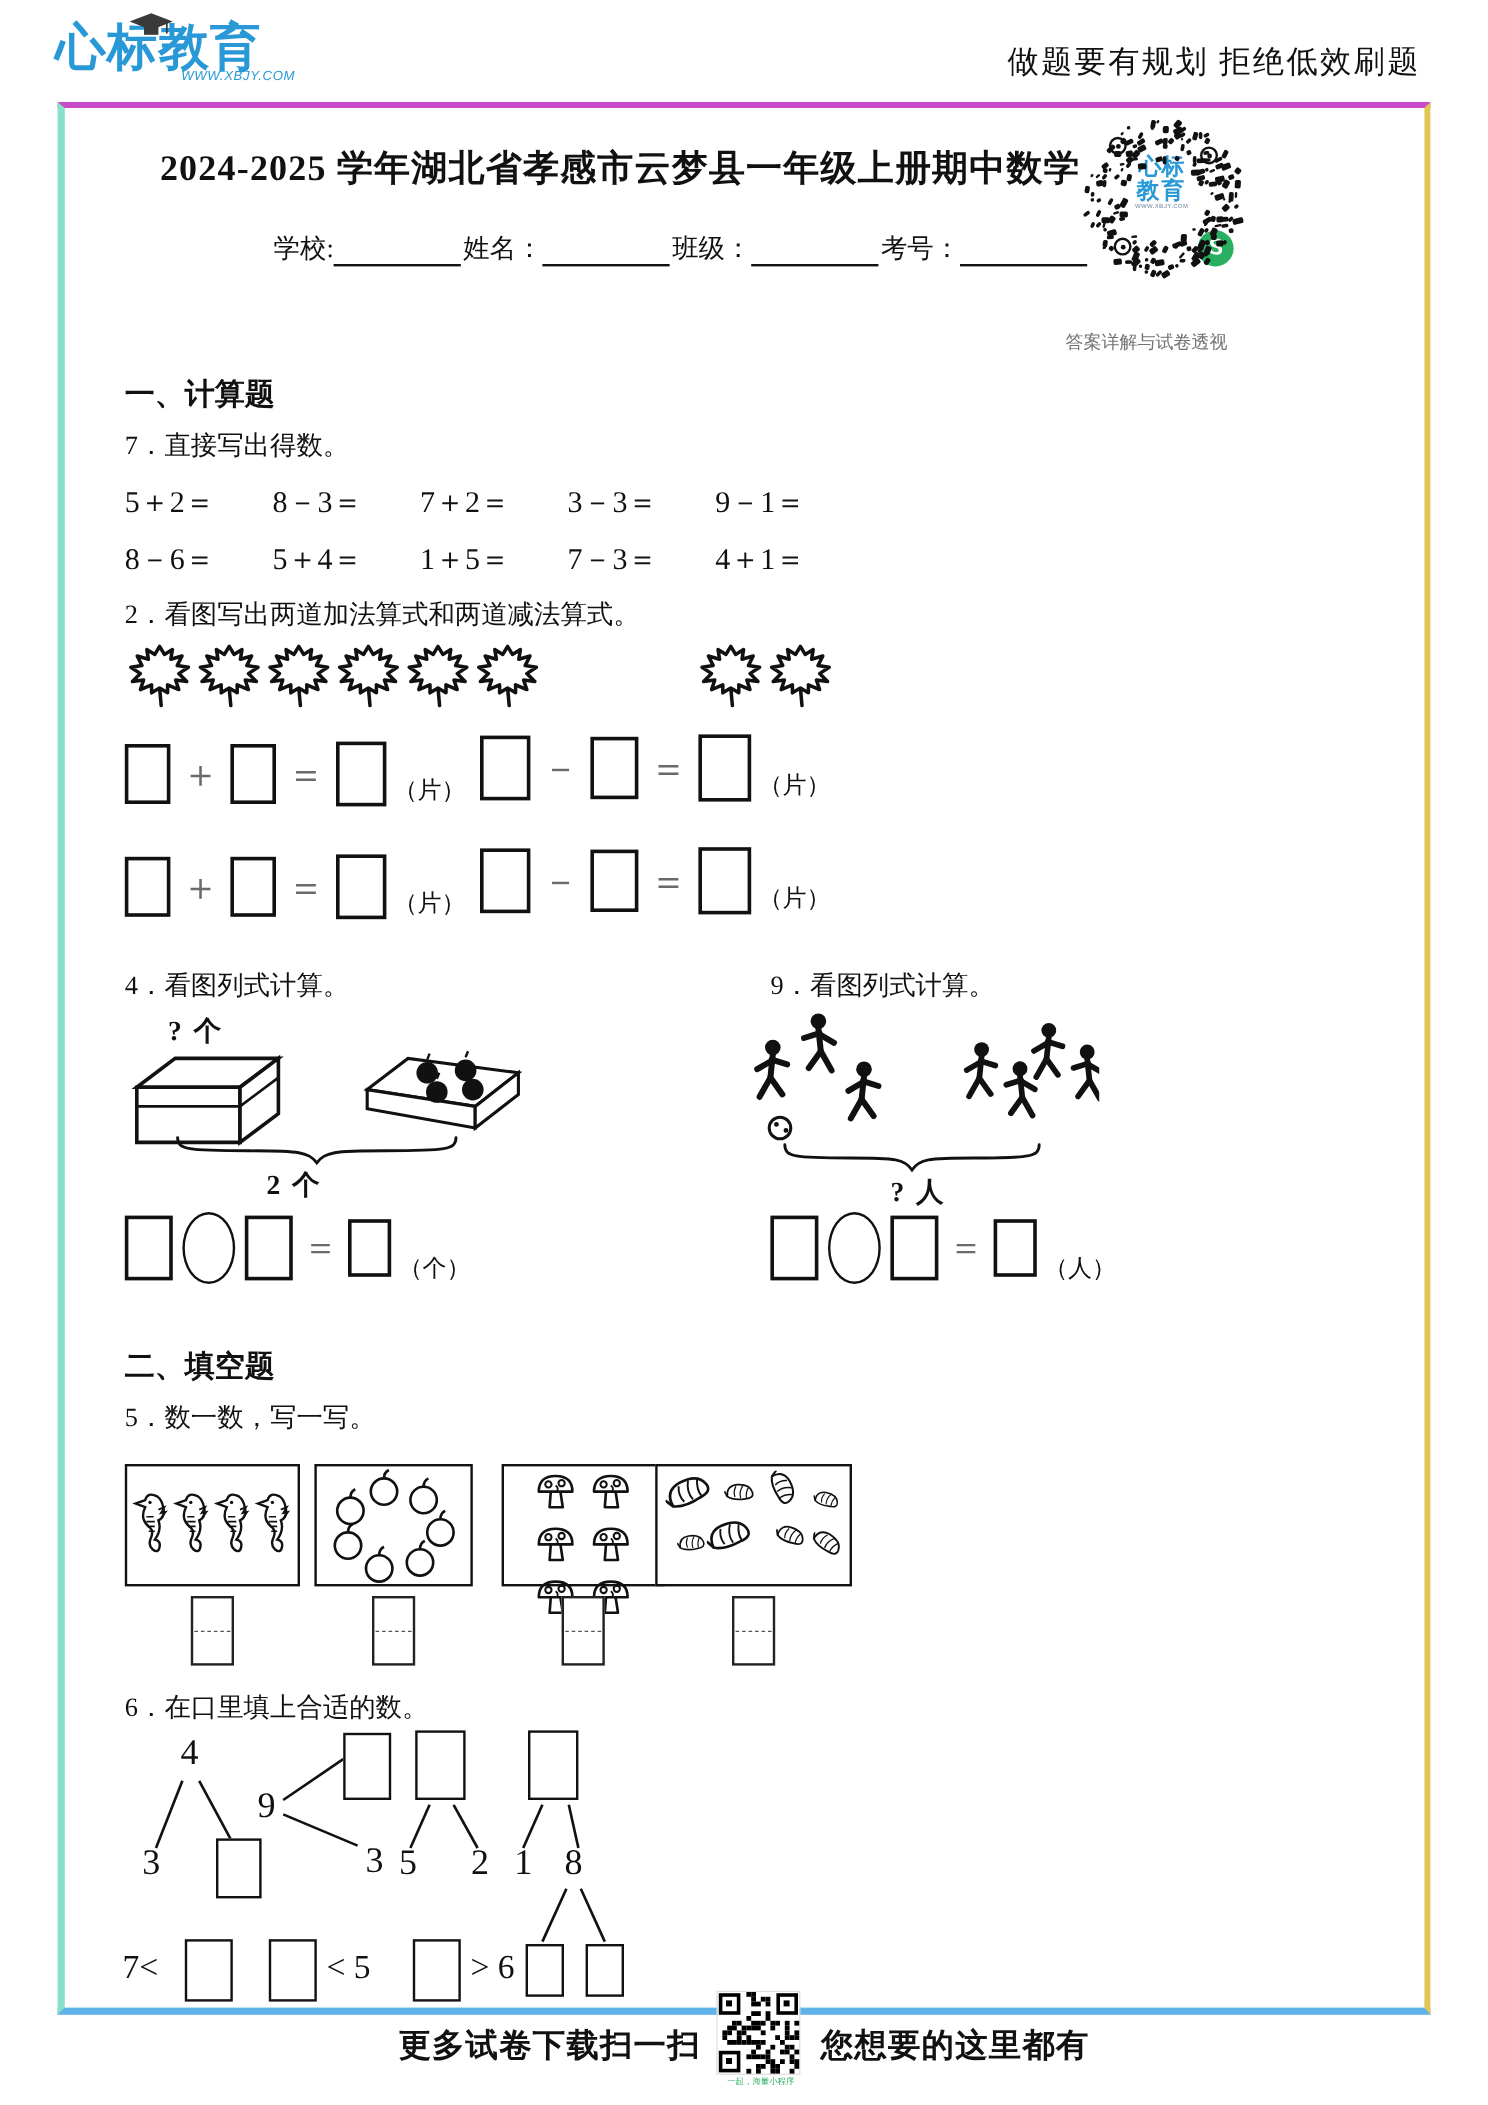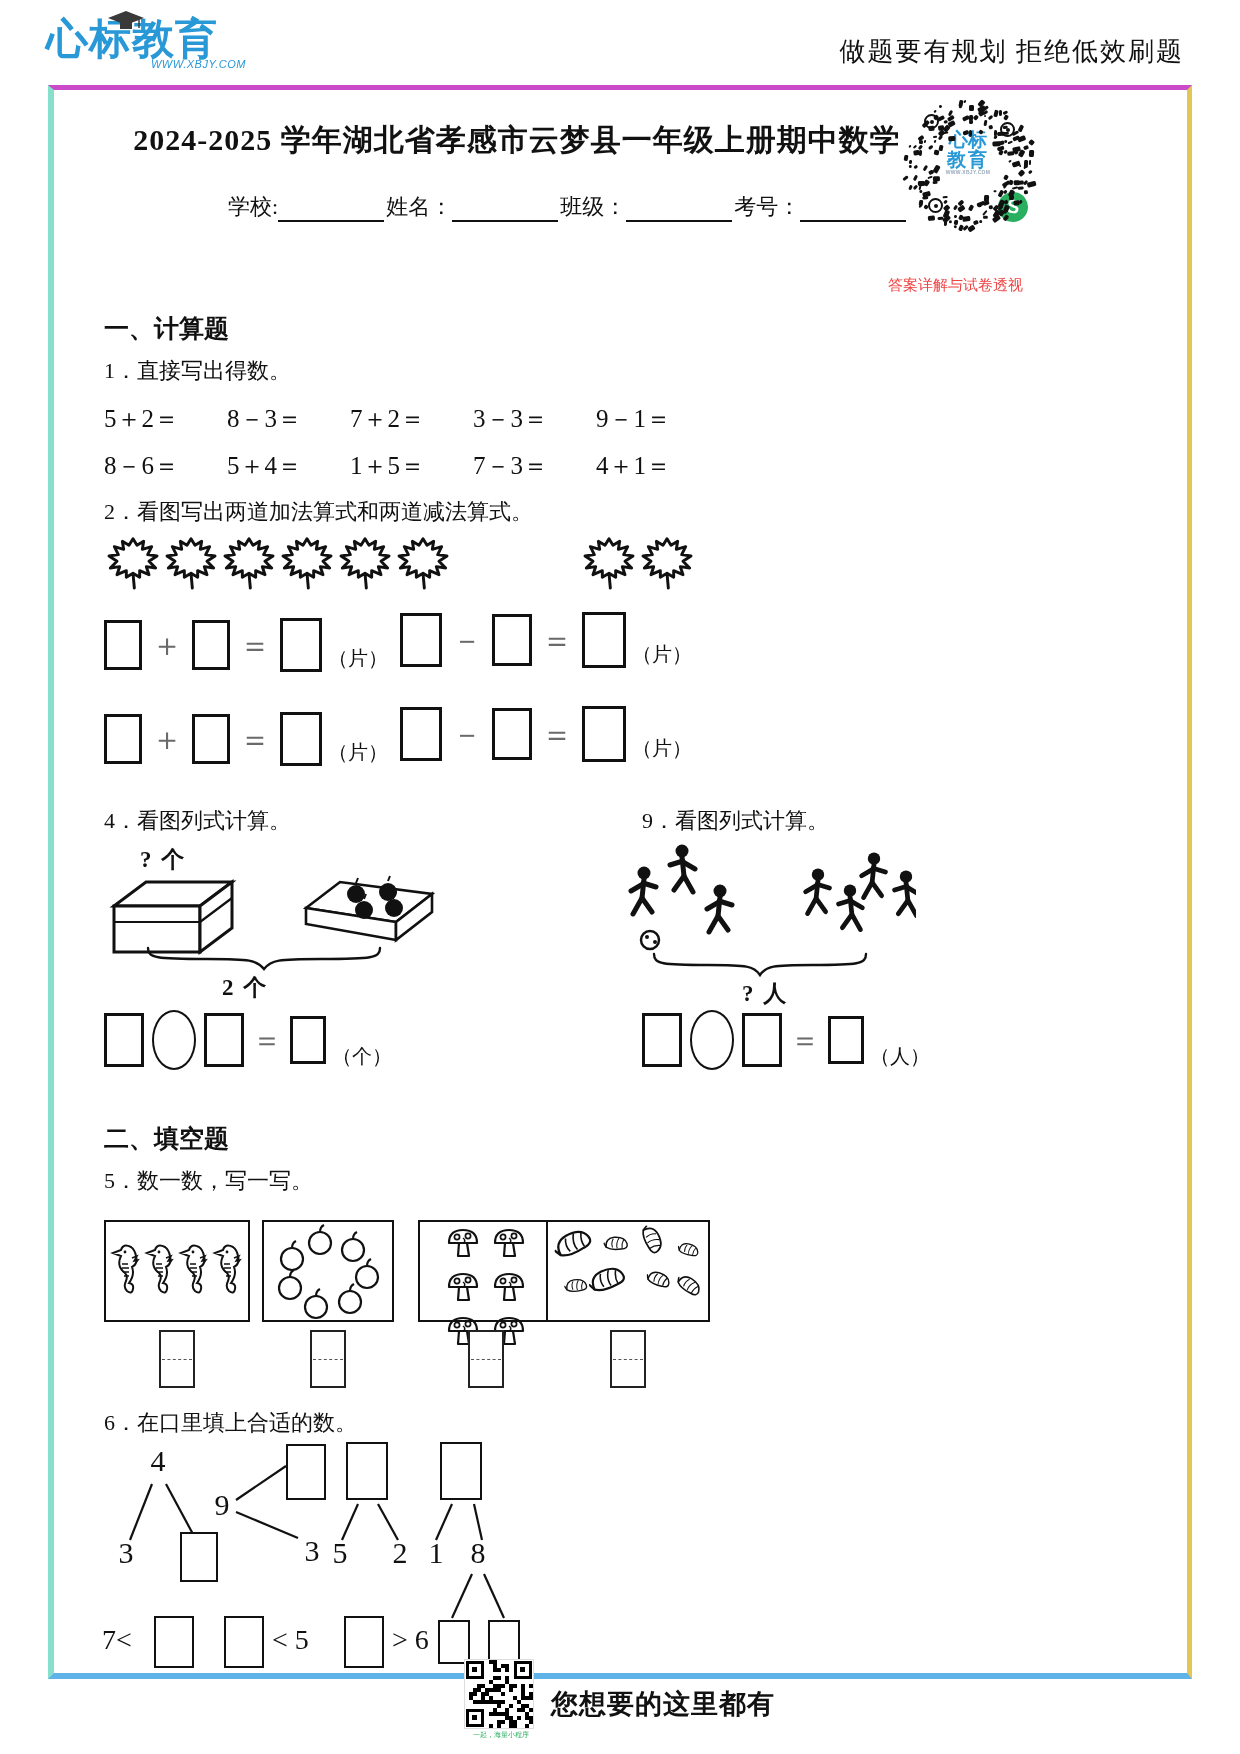--- a/index.html
+++ b/index.html
@@ -19,21 +19,21 @@
 
 #title{left:48px;top:120px;width:1000px;text-align:center;font-size:30px;font-weight:bold;letter-spacing:1px}
 #qr1{left:898px;top:94px;width:140px;height:140px;background:#fff}
 .qdot{position:absolute;background:#111;border-radius:1.5px}
 .qr-eye{position:absolute;width:15px;height:15px;border:2.5px solid #111;border-radius:50%}
 .qr-eye i{position:absolute;left:3.5px;top:3.5px;width:4px;height:4px;background:#111;border-radius:50%}
 #qr1-logo{position:absolute;left:44px;top:36px;width:52px;text-align:center;font-family:"Liberation Sans",sans-serif;font-weight:bold;color:#2899d6;line-height:1.05;background:#fff}
 #qr1-logo .l1{font-size:19px}#qr1-logo .l2{font-size:19px;letter-spacing:2px}
 #qr1-logo .l3{font-size:5px;color:#9ab;letter-spacing:.3px}
 #qr1-green{position:absolute;left:100px;top:98px;width:30px;height:30px;background:#2aae5f;border-radius:50%;color:#fff;font-family:"Liberation Sans",sans-serif;font-weight:bold;font-size:19px;text-align:center;line-height:29px;transform:rotate(8deg)}
-#qr1-caption{left:888px;top:276px;font-size:15px;font-family:"Liberation Sans",sans-serif;color:#ef4444}
+#qr1-caption{left:888px;top:276px;font-size:15px;font-family:"Liberation Sans",sans-serif;color:#737373}
 #form-line{left:228px;top:192px;font-size:22px;display:flex;align-items:flex-end}
 .fline{display:inline-block;width:106px;border-bottom:2px solid #111;height:26px;margin-right:2px}
 
 .sec-head{font-size:25px;font-weight:bold;font-family:"Liberation Sans","DejaVu Sans",sans-serif}
 .q-label{font-size:22px}
 .calc-row{display:flex}
 .calc-row span{width:123px;font-size:25px}
 
 #leaves{left:106px;top:536px;display:flex;align-items:center}
 #leaves .spacer{width:132px}
@@ -273,21 +273,21 @@
     <span class="fline"></span>
   <span>姓名：</span>
     <span class="fline"></span>
   <span>班级：</span>
     <span class="fline"></span>
   <span>考号：</span>
     <span class="fline"></span>
 </div>
 
 <div class="abs sec-head" style="left:104px;top:312px">一、计算题</div>
-<div class="abs q-label" style="left:104px;top:356px">1．直接写出得数。</div>
+<div class="abs q-label" style="left:104px;top:356px">7．直接写出得数。</div>
 <div class="abs calc-row" style="left:104px;top:402px" id="q1-row1">
     <span>5＋2＝</span>
     <span>8－3＝</span>
     <span>7＋2＝</span>
     <span>3－3＝</span>
     <span>9－1＝</span>
   </div>
 <div class="abs calc-row" style="left:104px;top:449px" id="q1-row2">
     <span>8－6＝</span>
     <span>5＋4＝</span>
@@ -700,20 +700,21 @@
 
   <div class="ineq" style="left:102px;top:186px">7&lt;</div>
   <div class="bbox" style="left:154px;top:178px;width:40px;height:52px"></div>
   <div class="bbox" style="left:224px;top:178px;width:40px;height:52px"></div>
   <div class="ineq" style="left:272px;top:186px">&lt; 5</div>
   <div class="bbox" style="left:344px;top:178px;width:40px;height:52px"></div>
   <div class="ineq" style="left:392px;top:186px">&gt; 6</div>
 </div>
 
 <div class="abs" id="footer">
+  <span class="foot-text">更多试卷下载扫一扫</span>
   <span id="qr2-wrap">
     <span id="qr2" style="display:block">
       <span class="finder" style="left:1px;top:1px">
           <i></i>
         </span>
       <span class="finder" style="right:1px;top:1px">
           <i></i>
         </span>
       <span class="finder" style="left:1px;bottom:1px">
           <i></i>

